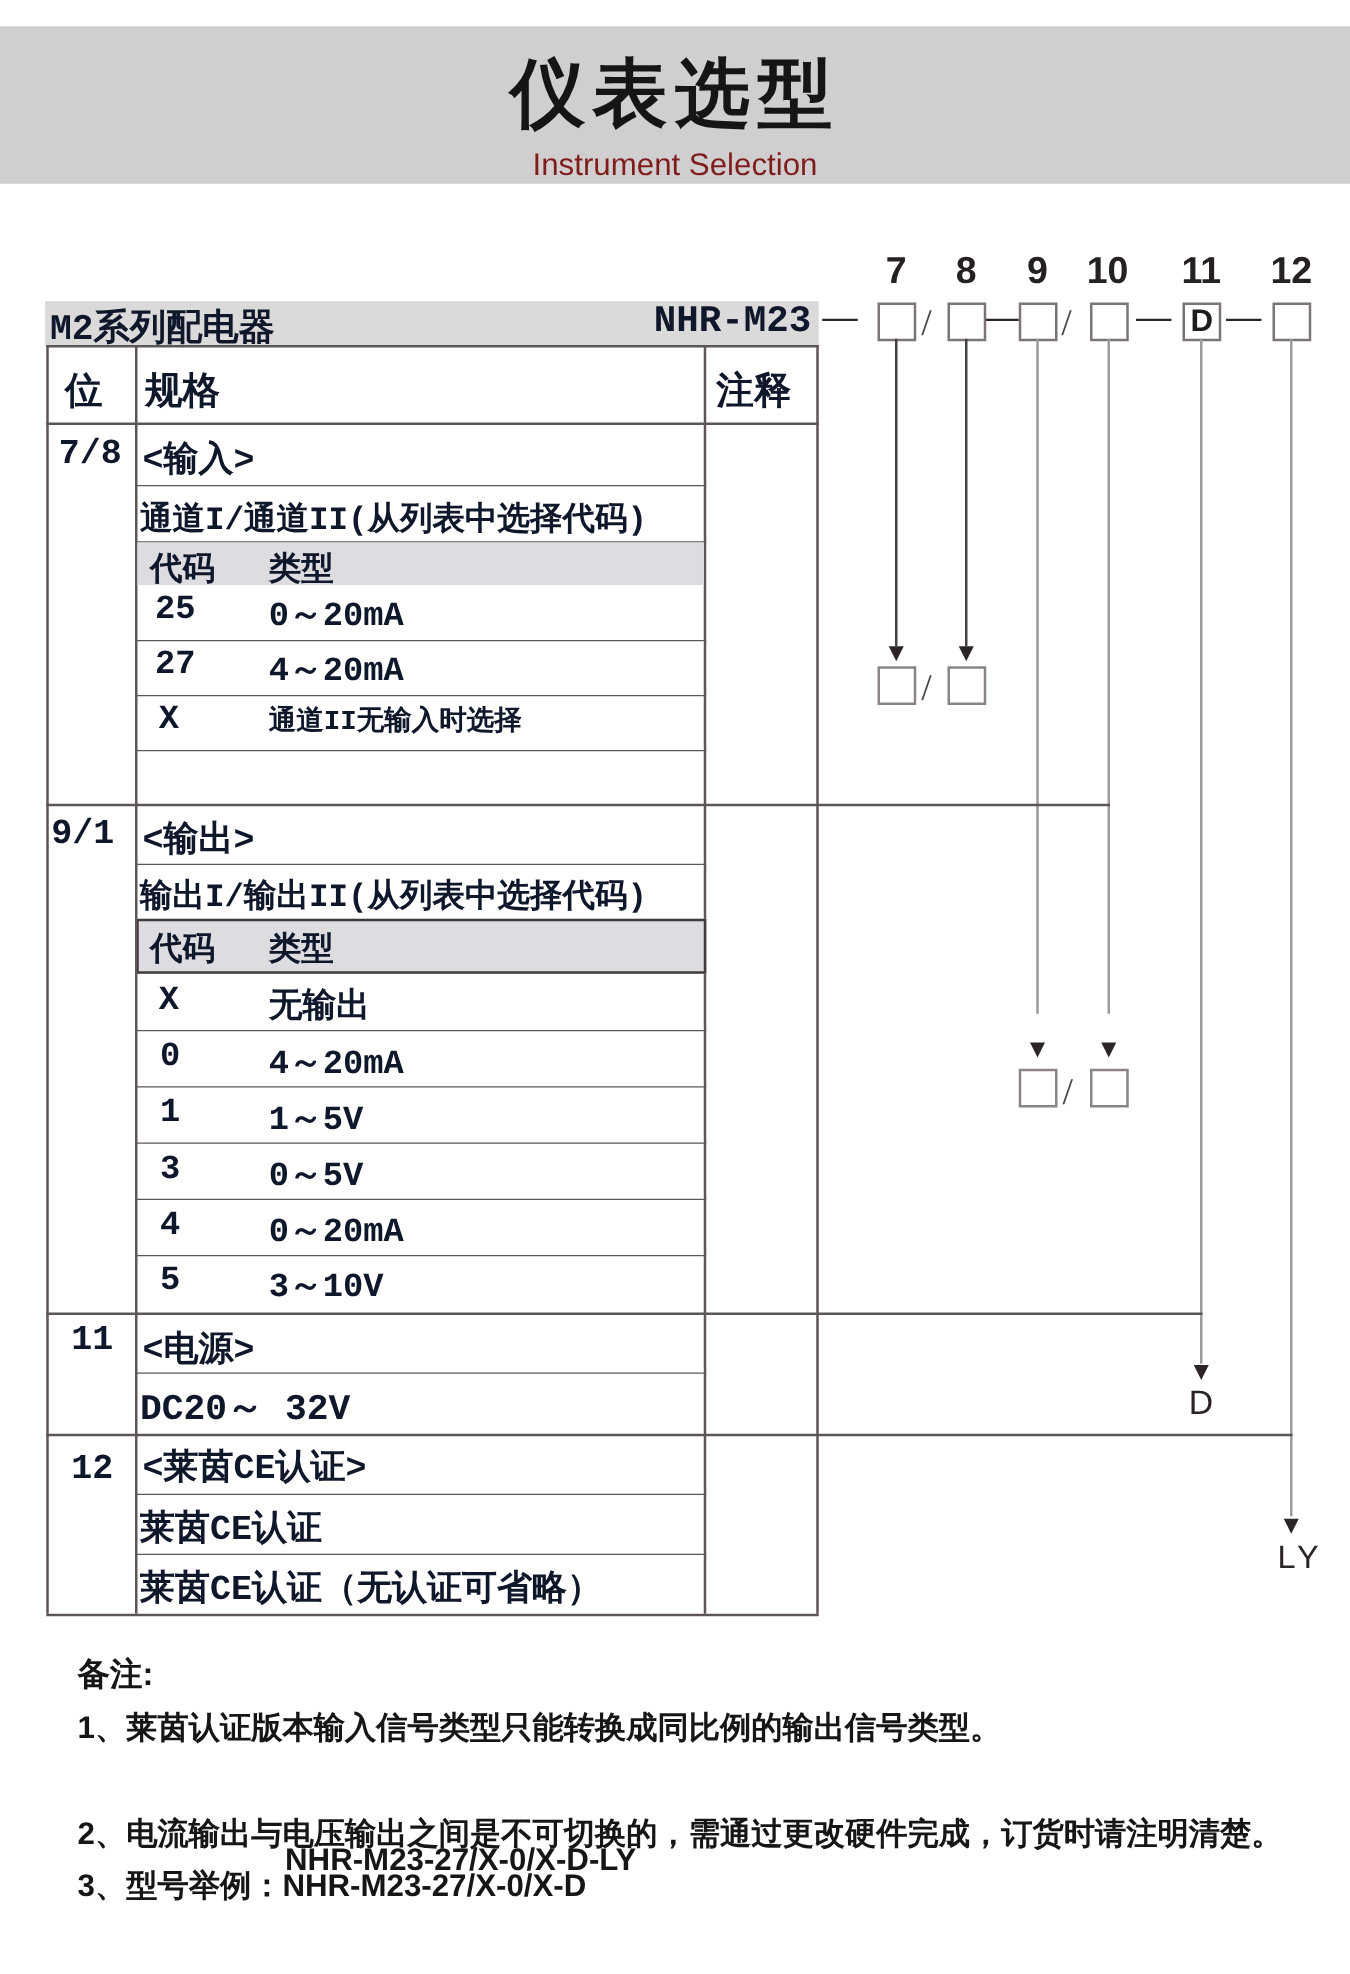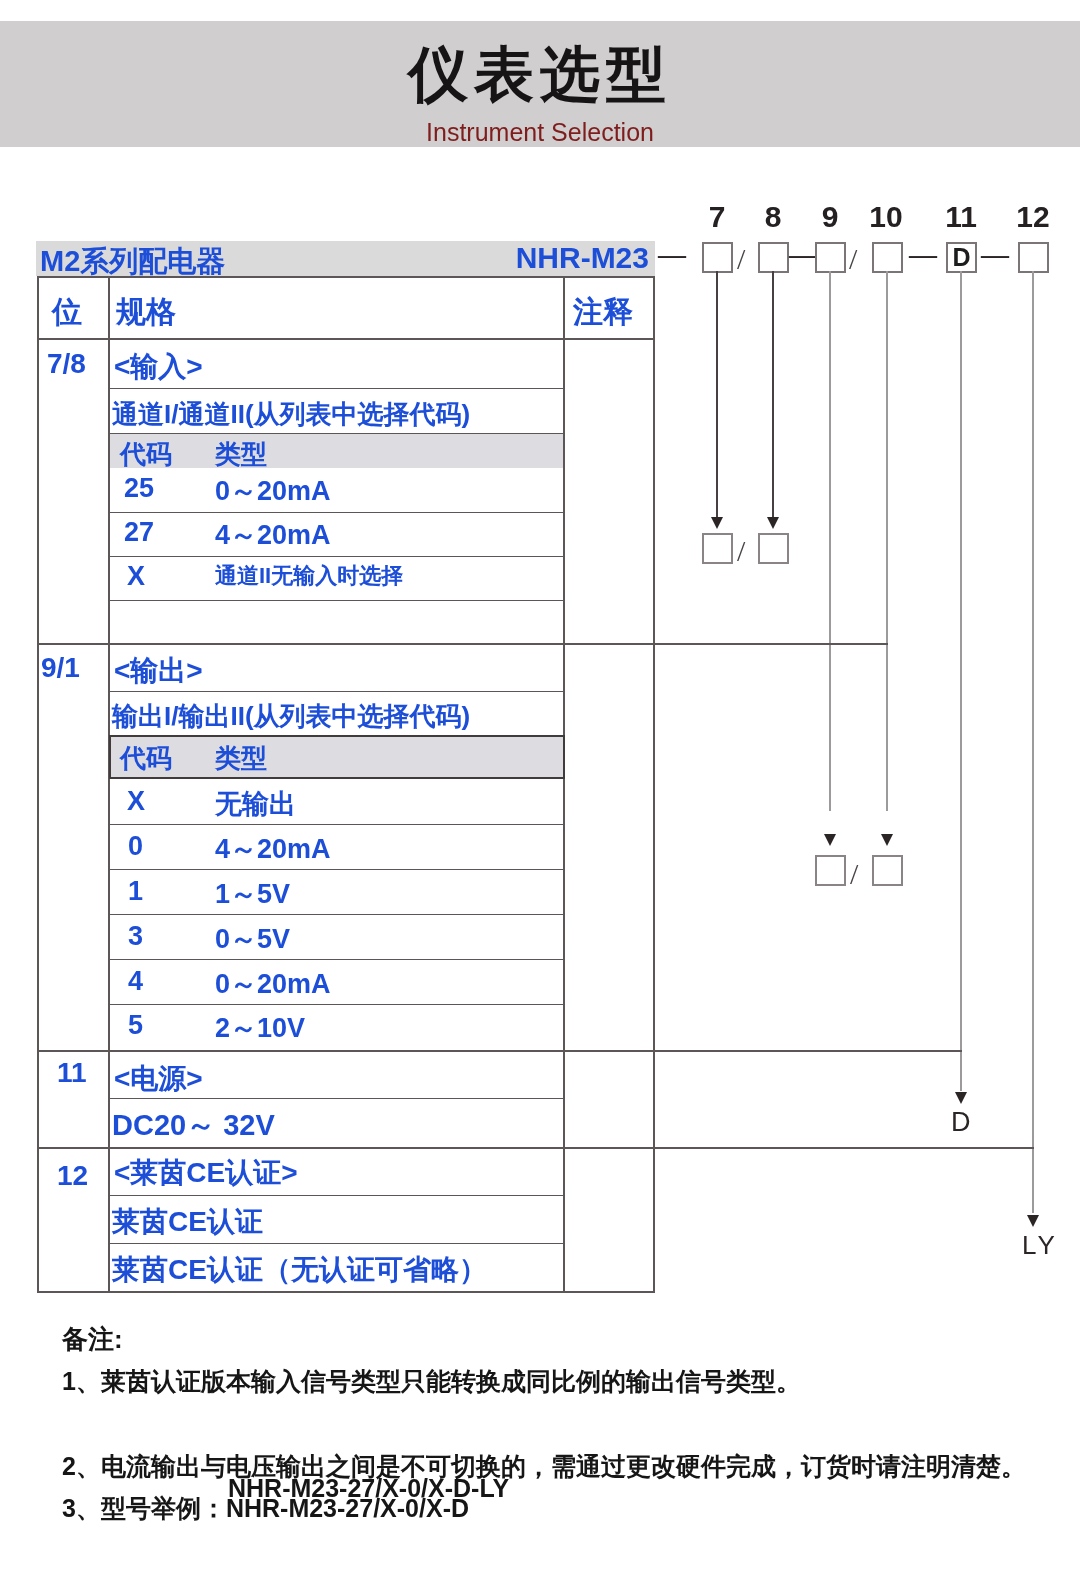--- a/index.html
+++ b/index.html
@@ -1,19 +1,19 @@
 <!DOCTYPE html>
 <html><head>
 <meta charset="utf-8">
 <style>
   html,body{margin:0;padding:0;background:#ffffff;}
   #page{position:relative;width:1080px;height:1579px;background:#ffffff;overflow:hidden;
         font-family:"Liberation Serif","DejaVu Serif",serif;color:#272122;}
   .abs{position:absolute;}
-  .serif{font-family:Liberation Sans, sans-serif;font-weight:bold;color:#1d4ed8;}
+  .serif{font-family:Liberation Mono, monospace;font-weight:bold;color:#0f172a;}
   .sans{font-family:"Liberation Sans","DejaVu Sans",sans-serif;color:#1d1d1d;}
   .hline{position:absolute;height:2px;background:#5d5657;}
   .vline{position:absolute;width:2px;background:#5d5657;}
   .dropline{position:absolute;width:2px;background:#9d9a9b;}
   .darkline{position:absolute;width:2px;background:#47４;background:#474042;}
   .codebox{position:absolute;width:27px;height:27px;border:2px solid #7b7577;background:#ffffff;}
   .tri{position:absolute;width:0;height:0;border-left:6px solid transparent;border-right:6px solid transparent;border-top:12px solid #2b2526;}
   .cell{position:absolute;font-weight:bold;white-space:nowrap;}
   .num{position:absolute;font-family:"Liberation Sans","DejaVu Sans",sans-serif;font-weight:bold;font-size:30px;color:#252021;text-align:center;width:44px;}
   .slash{position:absolute;font-size:30px;font-weight:normal;color:#4a4446;font-family:"Liberation Serif","DejaVu Serif",serif;}
@@ -138,21 +138,21 @@
   <span class="cell serif" style="left:215px;top:786px;font-size:27px;">无输出</span>
   <span class="cell serif" style="left:128px;top:831px;font-size:27px;">0</span>
   <span class="cell serif" style="left:215px;top:831px;font-size:27px;">4～20mA</span>
   <span class="cell serif" style="left:128px;top:876px;font-size:27px;">1</span>
   <span class="cell serif" style="left:215px;top:876px;font-size:27px;">1～5V</span>
   <span class="cell serif" style="left:128px;top:921px;font-size:27px;">3</span>
   <span class="cell serif" style="left:215px;top:921px;font-size:27px;">0～5V</span>
   <span class="cell serif" style="left:128px;top:966px;font-size:27px;">4</span>
   <span class="cell serif" style="left:215px;top:966px;font-size:27px;">0～20mA</span>
   <span class="cell serif" style="left:128px;top:1010px;font-size:27px;">5</span>
-  <span class="cell serif" style="left:215px;top:1010px;font-size:27px;">2～10V</span>
+  <span class="cell serif" style="left:215px;top:1010px;font-size:27px;">3～10V</span>
 
   <span class="cell serif" style="left:57px;top:1057px;font-size:28px;">11</span>
   <span class="cell serif" style="left:114px;top:1060px;font-size:28px;">&lt;电源&gt;</span>
   <span class="cell serif" style="left:112px;top:1106px;font-size:29px;">DC20～ 32V</span>
 
   <span class="cell serif" style="left:57px;top:1160px;font-size:28px;">12</span>
   <span class="cell serif" style="left:114px;top:1154px;font-size:28px;">&lt;莱茵CE认证&gt;</span>
   <span class="cell serif" style="left:112px;top:1203px;font-size:28px;">莱茵CE认证</span>
   <span class="cell serif" style="left:112px;top:1251px;font-size:28px;">莱茵CE认证（无认证可省略）</span>
 

